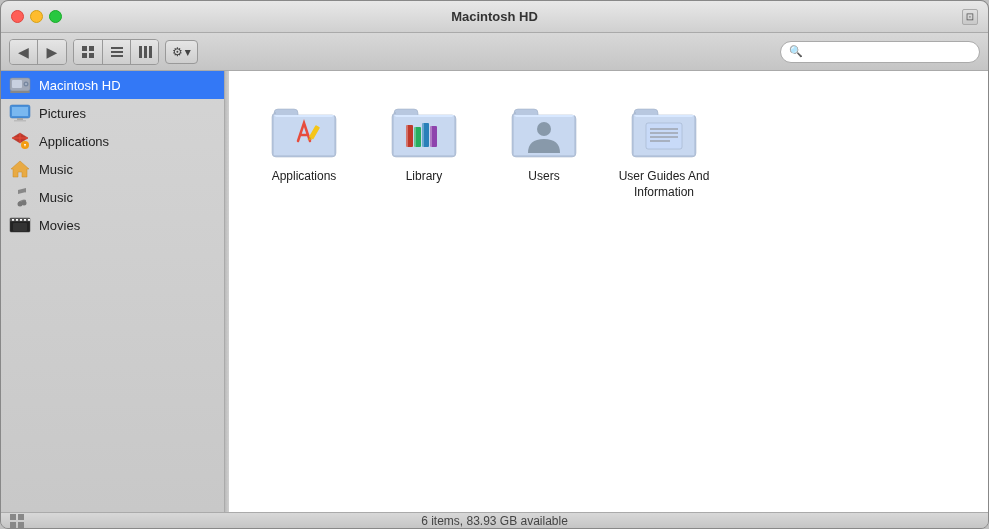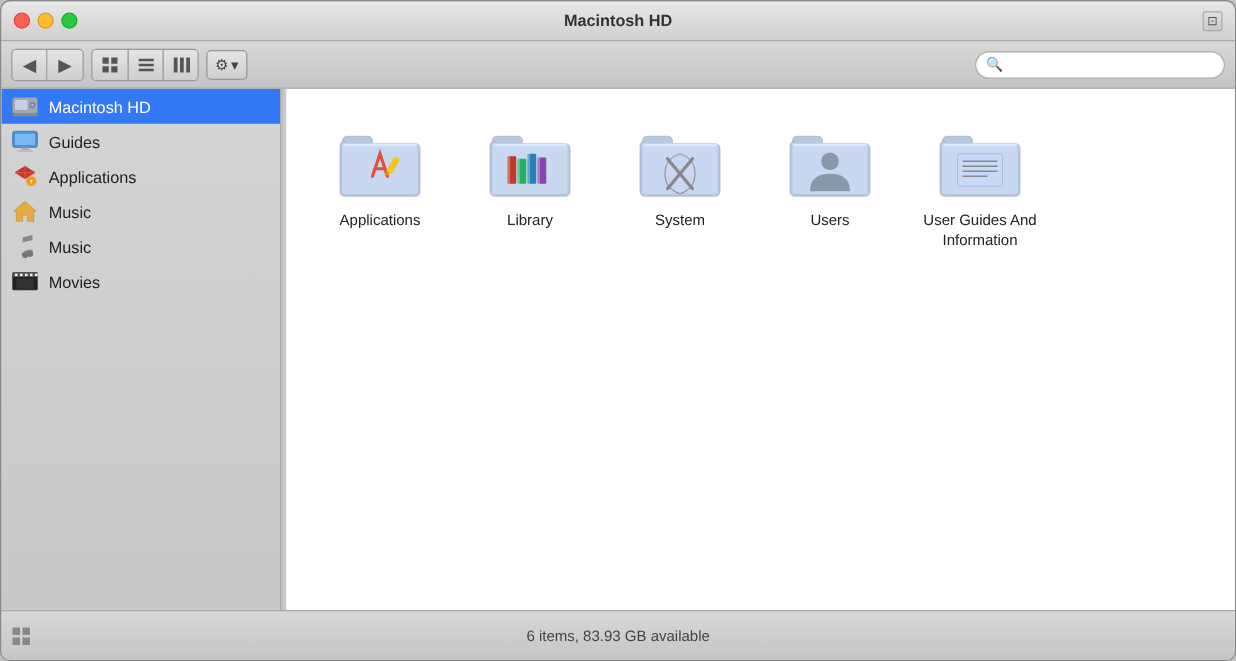--- a/index.html
+++ b/index.html
@@ -253,21 +253,21 @@
     .file-icon {
       width: 68px;
       height: 68px;
       display: flex;
       align-items: center;
       justify-content: center;
     }
 
     
     .status-bar {
-      height: 40px;
+      height: 16px;
       background: linear-gradient(to bottom, #d8d8d8, #c5c5c5);
       border-top: 1px solid #aaa;
       display: flex;
       align-items: center;
       justify-content: center;
       font-size: 12px;
       color: #444;
       position: relative;
     }
 
@@ -359,21 +359,21 @@
 
     <div class="sidebar-item">
       <div class="sidebar-icon">
         <svg width="22" height="18" viewBox="0 0 22 18">
           <rect x="1" y="1" width="20" height="13" rx="2" fill="#4a90d9" stroke="#3070b9" stroke-width="0.5"></rect>
           <rect x="3" y="3" width="16" height="9" fill="#7ab8f0"></rect>
           <rect x="8" y="14" width="6" height="2" fill="#aaa"></rect>
           <rect x="5" y="16" width="12" height="1.5" fill="#bbb"></rect>
         </svg>
       </div>
-      <span class="sidebar-label">Guides</span>
+      <span class="sidebar-label">Pictures</span>
     </div>
 
     <div class="sidebar-item">
       <div class="sidebar-icon">
         <svg width="22" height="22" viewBox="0 0 22 22">
 
           <path d="M11 3 L19 8 L11 13 L3 8 Z" fill="#c0392b" stroke="#a93226" stroke-width="0.5"></path>
           <line x1="11" y1="3" x2="11" y2="13" stroke="#e74c3c" stroke-width="1"></line>
           <line x1="3" y1="8" x2="19" y2="8" stroke="#e74c3c" stroke-width="1"></line>
           <circle cx="16" cy="15" r="4" fill="#f39c12"></circle>
@@ -460,35 +460,20 @@
 
           <rect x="16" y="24" width="2" height="22" rx="0.5" fill="rgba(255,255,255,0.3)"></rect>
           <rect x="24" y="26" width="2" height="20" rx="0.5" fill="rgba(255,255,255,0.3)"></rect>
           <rect x="32" y="22" width="2" height="24" rx="0.5" fill="rgba(255,255,255,0.3)"></rect>
           <rect x="40" y="25" width="2" height="21" rx="0.5" fill="rgba(255,255,255,0.3)"></rect>
         </svg>
       </div>
       <span class="file-item-label">Library</span>
     </div>
 
-    <div class="file-item">
-      <div class="file-icon">
-        <svg width="68" height="60" viewBox="0 0 68 60">
-          <path d="M4 12 Q4 8 8 8 L24 8 Q28 8 28 12 L28 14 L62 14 Q66 14 66 18 L66 52 Q66 56 62 56 L6 56 Q2 56 2 52 L2 16 Q2 12 6 12 Z" fill="#b8c8e0" stroke="#98a8c0" stroke-width="0.5"></path>
-          <path d="M4 14 L64 14 L64 54 L4 54 Z" fill="#c8d8f0"></path>
-          <path d="M4 14 L64 14 L62 16 L6 16 Z" fill="#d8e8ff"></path>
-
-          <path d="M22 38 Q22 26 34 22 Q46 26 46 38 Q46 50 34 54 Q22 50 22 38 Z" fill="none" stroke="#999" stroke-width="1"></path>
-
-          <line x1="24" y1="26" x2="44" y2="50" stroke="#888" stroke-width="2.5" stroke-linecap="round"></line>
-          <line x1="44" y1="26" x2="24" y2="50" stroke="#888" stroke-width="2.5" stroke-linecap="round"></line>
-        </svg>
-      </div>
-      <span class="file-item-label">System</span>
-    </div>
 
     <div class="file-item">
       <div class="file-icon">
         <svg width="68" height="60" viewBox="0 0 68 60">
           <path d="M4 12 Q4 8 8 8 L24 8 Q28 8 28 12 L28 14 L62 14 Q66 14 66 18 L66 52 Q66 56 62 56 L6 56 Q2 56 2 52 L2 16 Q2 12 6 12 Z" fill="#b8c8e0" stroke="#98a8c0" stroke-width="0.5"></path>
           <path d="M4 14 L64 14 L64 54 L4 54 Z" fill="#c8d8f0"></path>
           <path d="M4 14 L64 14 L62 16 L6 16 Z" fill="#d8e8ff"></path>
 
           <circle cx="34" cy="28" r="7" fill="#8899aa"></circle>
           <path d="M18 52 Q18 38 34 38 Q50 38 50 52 Z" fill="#8899aa"></path>

